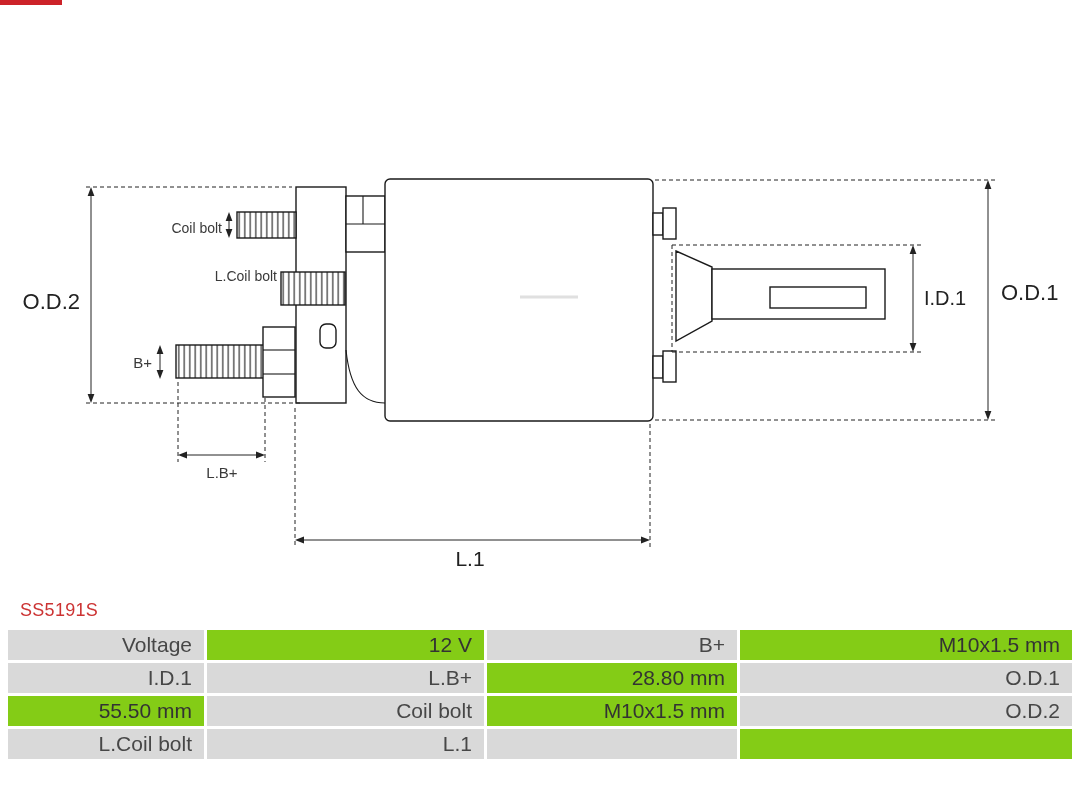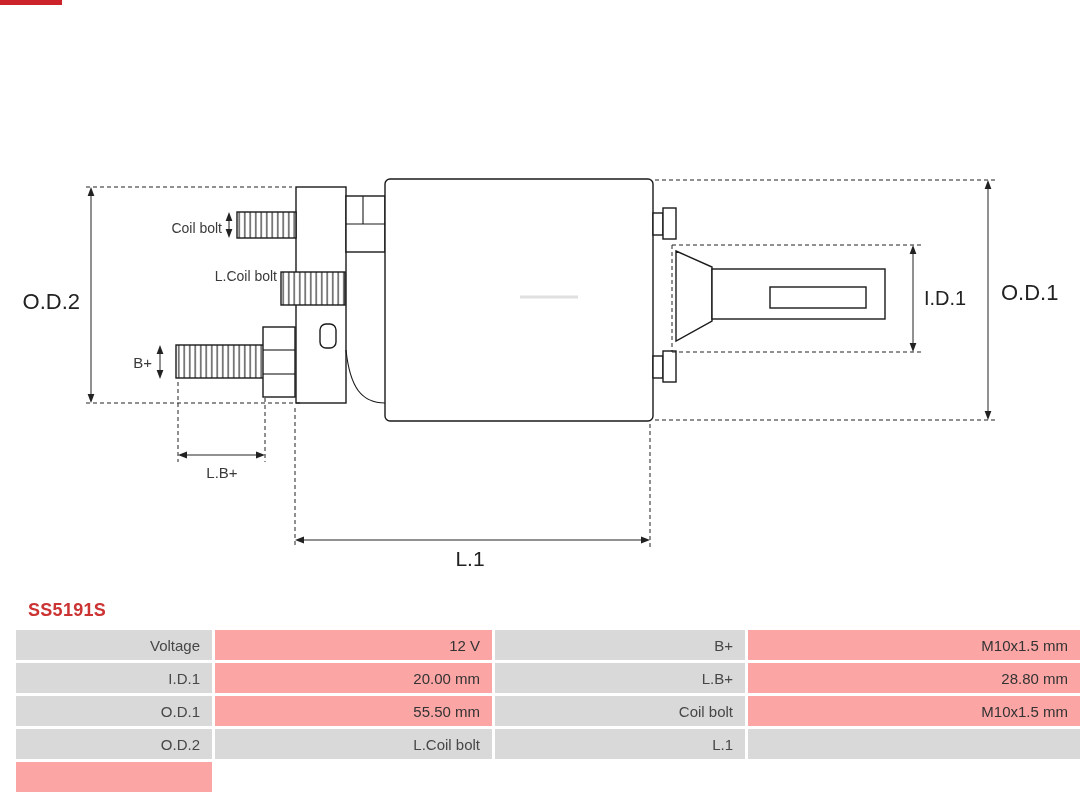--- a/index.html
+++ b/index.html
@@ -4,30 +4,30 @@
 <style>
   * { margin:0; padding:0; box-sizing:border-box; }
   html,body { background:#ffffff; }
   body { font-family:"Liberation Sans", sans-serif; }
   .page { position:relative; width:1080px; height:799px; background:#ffffff; overflow:hidden; }
 
   .logo-fragment { position:absolute; top:0; left:0; width:62px; height:5px; background:#cc2229; }
 
   .diagram { position:absolute; top:0; left:0; }
 
-  .part-number { position:absolute; top:600px; left:28px; font-size:18px; color:#cc3333; letter-spacing:0.3px;font-weight:bold; }
+  .part-number { position:absolute; top:600px; left:20px; font-size:18px; color:#cc3333; letter-spacing:0.3px; }
 
   .spec-table {
     position:absolute; top:630px; left:8px; width:1064px;
     display:grid; grid-template-columns:196px 277px 250px 332px;
-    grid-auto-rows:30px; gap:3px; font-size:15px;margin-left:8px;
+    grid-auto-rows:30px; gap:3px; font-size:21px;
   }
   .cell { display:flex; align-items:center; justify-content:flex-end; padding-right:12px; white-space:nowrap; }
   .cell.lbl { background:#d9d9d9; color:#474747; }
-  .cell.val { background:#fca5a5; color:#333333; }
+  .cell.val { background:#84cc16; color:#333333; }
 
   
   svg .dash  { stroke:#222222; stroke-width:1; stroke-dasharray:4 3; fill:none; }
   svg .dim   { stroke:#222222; stroke-width:1; fill:none; }
   svg .solid { stroke:#1a1a1a; stroke-width:1.4; fill:#ffffff; }
   svg .thin  { stroke:#1a1a1a; stroke-width:1.1; fill:none; }
   svg .arrow { fill:#222222; stroke:none; }
   svg text   { fill:#3a3a3a; font-family:"Liberation Sans", sans-serif; }
   svg text.big { font-size:22px; fill:#222222; }
   svg text.mid { font-size:20px; fill:#222222; }
@@ -158,21 +158,20 @@
   <div class="part-number">SS5191S</div>
 
   <div class="spec-table">
 
     <div class="cell lbl">Voltage</div>
     <div class="cell val">12 V</div>
     <div class="cell lbl">B+</div>
     <div class="cell val">M10x1.5 mm</div>
 
     <div class="cell lbl">I.D.1</div>
-    <div class="cell val">20.00 mm</div>
     <div class="cell lbl">L.B+</div>
     <div class="cell val">28.80 mm</div>
 
     <div class="cell lbl">O.D.1</div>
     <div class="cell val">55.50 mm</div>
     <div class="cell lbl">Coil bolt</div>
     <div class="cell val">M10x1.5 mm</div>
 
     <div class="cell lbl">O.D.2</div>
     <div class="cell lbl">L.Coil bolt</div>

